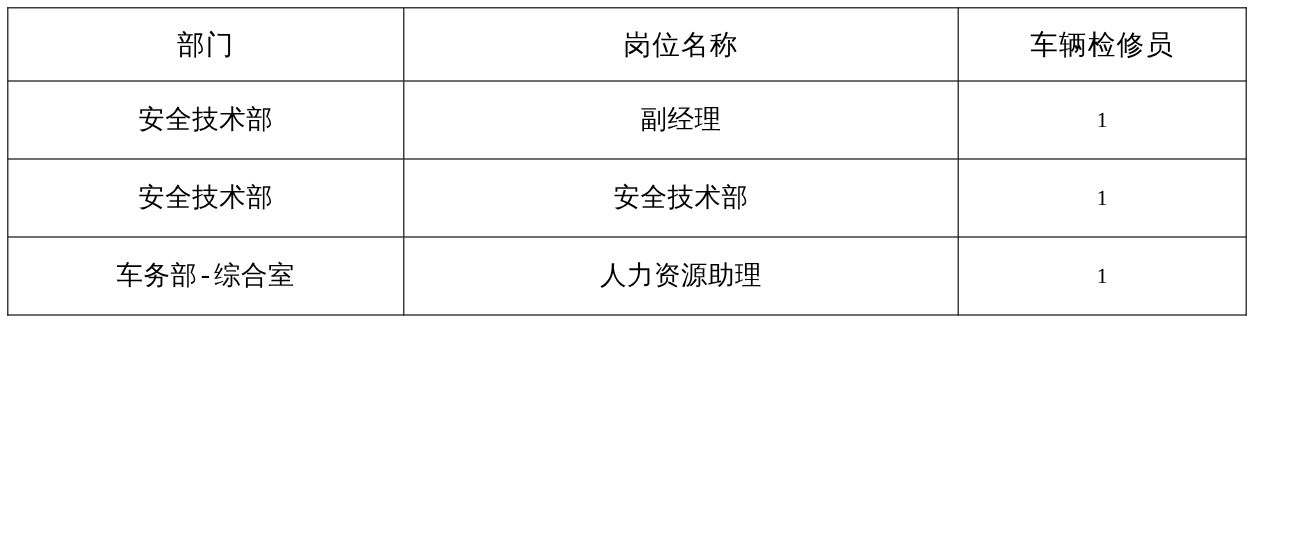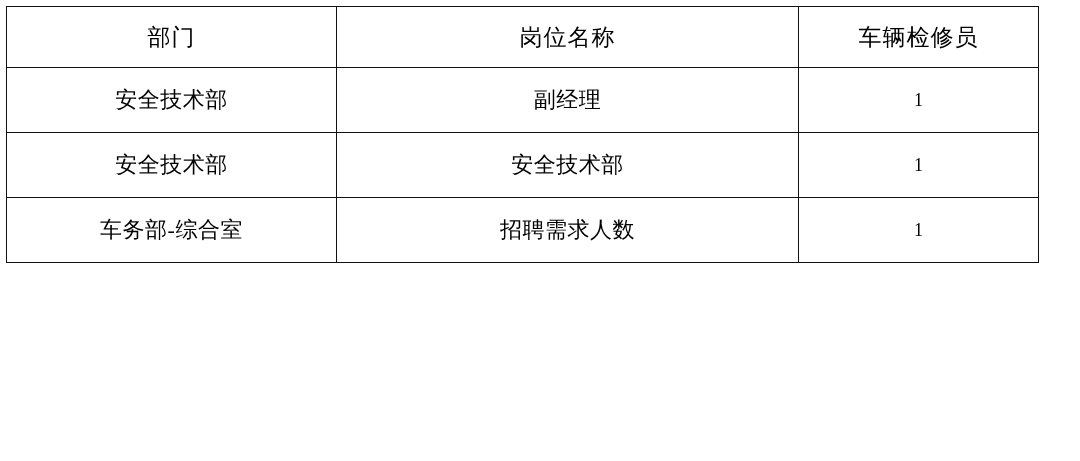--- a/index.html
+++ b/index.html
@@ -42,20 +42,21 @@
   thead th {
     height: 60px;
     font-size: 23px;
     font-weight: bold;
     letter-spacing: 1px;
   }
   tbody td {
     height: 64px;
     font-size: 22px;
     letter-spacing: 0.5px;
+    font-family: Liberation Mono, monospace;
   }
   tbody td.count-cell {
     font-size: 18px;
     font-family: "Liberation Serif", "DejaVu Serif", serif;
     letter-spacing: 0;
   }
 </style>
 </head>
 <body>
 
@@ -79,18 +80,18 @@
         <td>副经理</td>
         <td class="count-cell">1</td>
       </tr>
       <tr>
         <td>安全技术部</td>
         <td>安全技术部</td>
         <td class="count-cell">1</td>
       </tr>
       <tr>
         <td>车务部-综合室</td>
-        <td>招聘需求人数</td>
+        <td>人力资源助理</td>
         <td class="count-cell">1</td>
       </tr>
     </tbody>
   </table>
 </div>
 
 </body></html>

